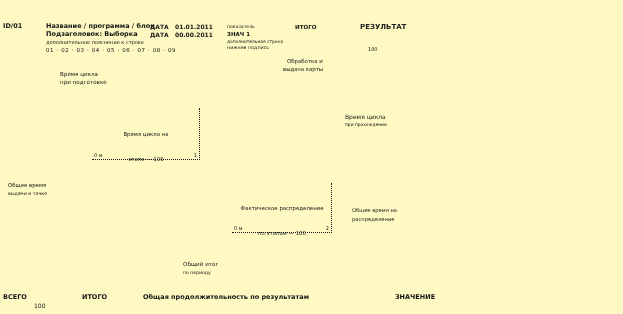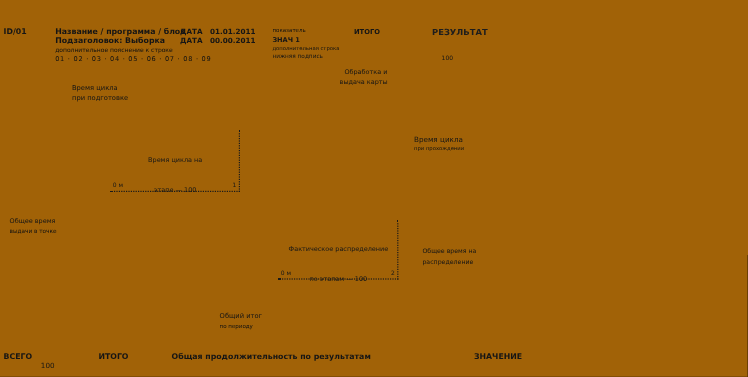--- a/index.html
+++ b/index.html
@@ -2,21 +2,21 @@
 <html><head>
 <meta charset="utf-8">
 <style>
   html,body{margin:0;padding:0;background:#000;}
   body{
     width:623px;height:314px;position:relative;overflow:hidden;
     font-family:"DejaVu Sans","Liberation Sans",sans-serif;
     color:#151515;
     -webkit-font-smoothing:none;
   }
-  .canvas{position:absolute;inset:0;background:#a16207;}
+  .canvas{position:absolute;inset:0;background:#fef9c3;}
   .t{position:absolute;white-space:pre;line-height:1.18;color:#151515;}
   .dim{color:#111;}
   .bright{color:#1d1d1d;}
   .b{font-weight:bold;}
 
   
   #hdr-id        {left:3px;  top:23px; font-size:6.5px;}
   #hdr-title1    {left:46px; top:23px; font-size:6.5px;}
   #hdr-title2    {left:46px; top:31px; font-size:6.5px;}
   #hdr-sub       {left:46px; top:40px; font-size:5px;}

